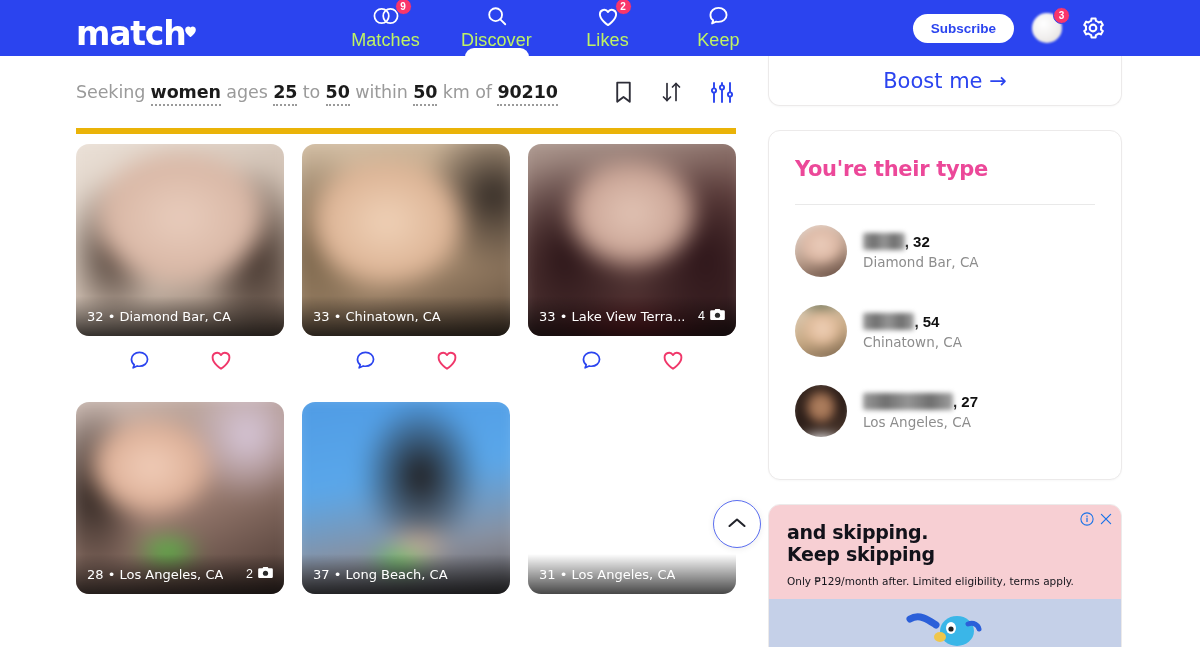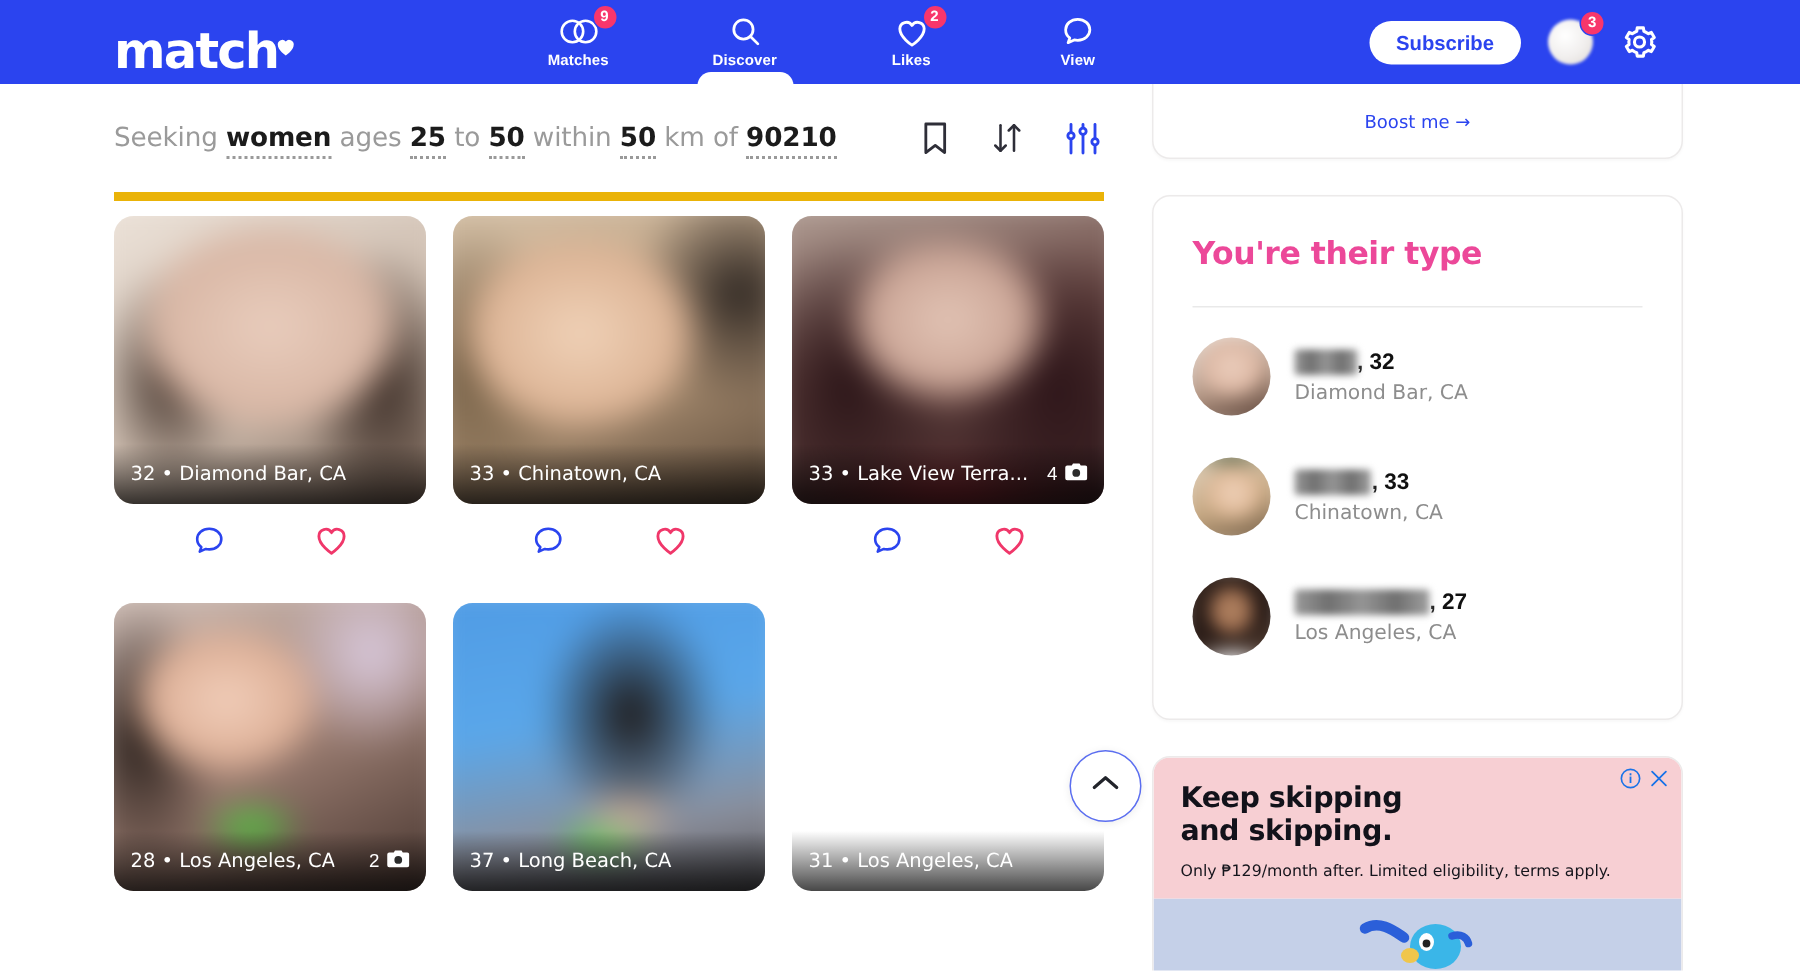--- a/index.html
+++ b/index.html
@@ -23,21 +23,21 @@
   .logo .heart-dot {
     display: inline-block; vertical-align: 6px; margin-left: -3px;
   }
   .nav { position: absolute; left: 330px; top: 0; height: 56px; display: flex; }
   .nav-item {
     position: relative; width: 111px; height: 56px;
     display: flex; flex-direction: column; align-items: center; justify-content: center;
     gap: 3px; cursor: pointer;
   }
   .nav-icon { position: relative; height: 22px; display: flex; align-items: center; justify-content: center; }
-  .nav-label { color: #ffffff; font-size: 10px; font-weight: 700; letter-spacing: .1px; }
+  .nav-label { color: #bef264; font-size: 18px; font-weight: 400; letter-spacing: .1px; }
   .badge {
     position: absolute; top: -7px; right: -12px;
     background: #f8366b; color: #fff; border-radius: 999px;
     min-width: 17px; height: 17px; padding: 0 4px;
     font-size: 10px; font-weight: 700;
     display: flex; align-items: center; justify-content: center;
     border: 1.5px solid #2b44ef;
   }
   .nav-active-pip {
     position: absolute; bottom: -6px; left: 50%; transform: translateX(-50%);
@@ -111,21 +111,21 @@
   
   .side { position: absolute; left: 768px; top: 56px; width: 354px; }
   .scard {
     background: #fff; border: 1px solid #eceaea; border-radius: 12px;
     box-shadow: 0 1px 2px rgba(0,0,0,.03);
   }
   .boost {
     height: 50px; display: flex; align-items: center; justify-content: center;
     margin-top: 0; border-radius: 0 0 12px 12px; border-top: none;
   }
-  .boost-link { color: #2b44ef; font-size: 12px; font-weight: 500; cursor: pointer; font-family: "DejaVu Sans", sans-serif; }
+  .boost-link { color: #2b44ef; font-size: 21px; font-weight: 500; cursor: pointer; font-family: "DejaVu Sans", sans-serif; }
   .type-card { margin-top: 24px; padding: 26px 26px 28px 26px; }
   .type-title { font-size: 21px; font-weight: 700; color: #ec4899; letter-spacing: -.3px; font-family: "DejaVu Sans", sans-serif; }
   .type-rule { height: 1px; background: #e9e9e9; margin: 23px 0 6px 0; }
   .trow { display: flex; align-items: center; gap: 16px; padding: 14px 0; cursor: pointer; }
   .tav { width: 52px; height: 52px; border-radius: 50%; overflow: hidden; flex: none; }
   .tav > div { width: 100%; height: 100%; filter: blur(4px); transform: scale(1.25); }
   .tname { font-size: 15px; color: #111; font-weight: 700; display: flex; align-items: baseline; }
   .redact {
     display: inline-block; border-radius: 2px;
     background: linear-gradient(90deg,#9a9a9a,#707070,#959595,#6f6f6f,#a0a0a0);
@@ -197,21 +197,21 @@
         </div>
         <span class="nav-label">Likes</span>
       </div>
 
       <div class="nav-item">
         <div class="nav-icon">
           <svg width="23" height="22" viewBox="0 0 24 24">
               <path d="M12 3.2c5 0 8.8 3.3 8.8 7.6 0 4.3-3.8 7.6-8.8 7.6-.9 0-1.8-.1-2.6-.3l-4.4 2 1.2-3.4C4 15.3 3.2 13.2 3.2 10.8 3.2 6.5 7 3.2 12 3.2z" fill="none" stroke="#fff" stroke-width="2" stroke-linejoin="round"></path>
             </svg>
         </div>
-        <span class="nav-label">View</span>
+        <span class="nav-label">Keep</span>
       </div>
     </div>
 
     <div class="hdr-right">
       <button class="subscribe">Subscribe</button>
       <div class="avatar-wrap">
         <div class="avatar"></div>
         <span class="avatar-badge">3</span>
       </div>
       <span class="gear">
@@ -441,40 +441,40 @@
           <div class="tname"><span class="redact">Sarah</span>,&nbsp;<span>32</span></div>
           <div class="tloc">Diamond Bar, CA</div>
         </div>
       </div>
 
       <div class="trow">
         <div class="tav">
           <div style="background: radial-gradient(ellipse 40% 38% at 52% 46%, #f0d3bb 0%, #ddb795 62%, rgba(221,183,149,0) 74%), radial-gradient(ellipse 55% 30% at 50% 8%, #6d7052 0%, rgba(109,112,82,0) 74%), linear-gradient(160deg,#e8dccb 0%,#c6a883 55%,#6a5540 100%);"></div>
         </div>
         <div>
-          <div class="tname"><span class="redact">Tammy</span>,&nbsp;<span>33</span></div>
+          <div class="tname"><span class="redact">Tammy</span>,&nbsp;<span>54</span></div>
           <div class="tloc">Chinatown, CA</div>
         </div>
       </div>
 
       <div class="trow">
         <div class="tav">
           <div style="background: radial-gradient(ellipse 32% 34% at 50% 44%, #b88a68 0%, #96674a 62%, rgba(150,103,74,0) 76%), radial-gradient(ellipse 60% 26% at 50% 96%, #eef0f4 0%, rgba(238,240,244,0) 72%), linear-gradient(160deg,#3b2a22 0%,#2b1d18 55%,#5c4436 100%);"></div>
         </div>
         <div>
           <div class="tname"><span class="redact">Angelinguss</span>,&nbsp;<span>27</span></div>
           <div class="tloc">Los Angeles, CA</div>
         </div>
       </div>
     </div>
 
     <div class="ad-card">
       <div class="ad-top">
+        <div class="ad-h">and skipping.</div>
         <div class="ad-h">Keep skipping</div>
-        <div class="ad-h">and skipping.</div>
         <div class="ad-sub">Only ₱129/month after. Limited eligibility, terms apply.</div>
         <div class="ad-ctrls">
           <span class="ad-ctrl">
             <svg width="14" height="14" viewBox="0 0 14 14">
                 <circle cx="7" cy="7" r="6.1" fill="none" stroke="#1a73e8" stroke-width="1.1"></circle>
                 <rect x="6.4" y="5.7" width="1.2" height="4.3" fill="#1a73e8"></rect>
                 <rect x="6.4" y="3.5" width="1.2" height="1.4" fill="#1a73e8"></rect>
               </svg>
           </span>
           <span class="ad-ctrl">

